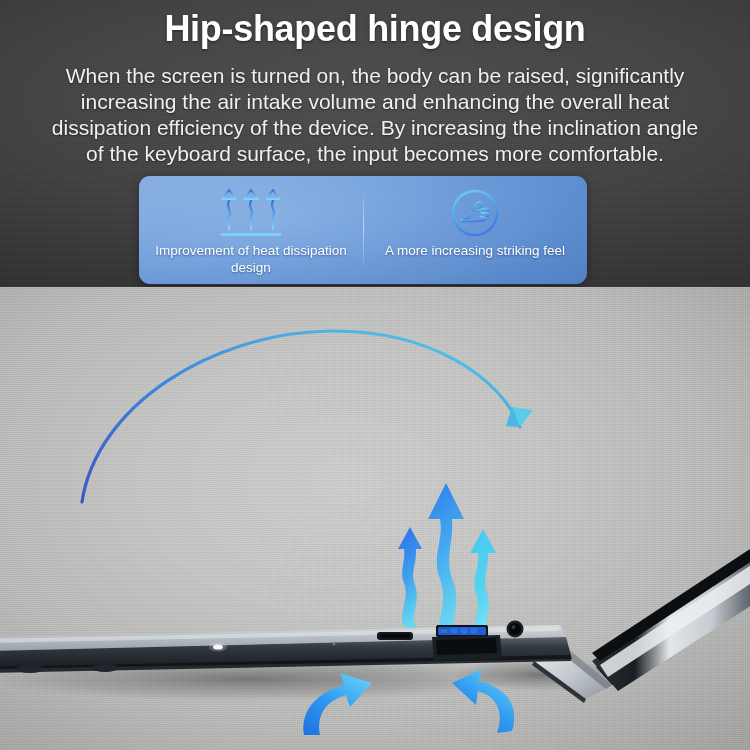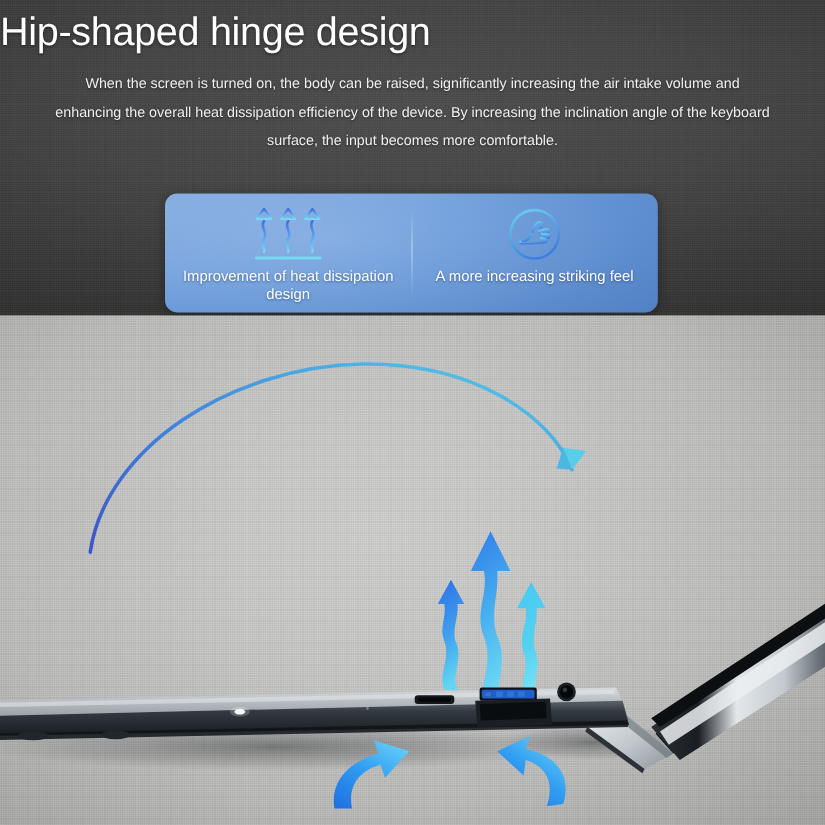--- a/index.html
+++ b/index.html
@@ -38,46 +38,46 @@
       repeating-linear-gradient(0deg, rgba(255,255,255,0.022) 0px, rgba(255,255,255,0.022) 1px, rgba(0,0,0,0.02) 1px, rgba(0,0,0,0.02) 2px),
       repeating-linear-gradient(90deg, rgba(255,255,255,0.016) 0px, rgba(255,255,255,0.016) 1px, rgba(0,0,0,0.016) 1px, rgba(0,0,0,0.016) 2px);
     pointer-events: none;
   }
 
   .headline {
     position: absolute;
     left: 0;
     top: 8px;
     width: 750px;
-    text-align: left;
+    text-align: center;
     color: #fefefe;
     font-size: 36px;
-    font-weight: normal;
+    font-weight: bold;
     letter-spacing: -0.3px;
     text-shadow: 0 1px 3px rgba(0,0,0,0.55);
     z-index: 3;
   }
 
   .subcopy {
     position: absolute;
     left: 48px;
     top: 63px;
     width: 654px;
     text-align: center;
     color: #f0f0f0;
-    font-size: 13px;
+    font-size: 21px;
     line-height: 26px;
     text-shadow: 0 1px 2px rgba(0,0,0,0.5);
     z-index: 3;
   }
 
   
   .feature-card {
     position: absolute;
-    left: 150px;
+    left: 139px;
     top: 176px;
     width: 448px;
     height: 108px;
     border-radius: 11px;
     background:
       radial-gradient(ellipse 90% 120% at 32% 38%, #7fa9e0 0%, #6e9ddb 38%, #5f90d4 70%, #5686cc 100%);
     box-shadow: 0 2px 10px rgba(0,0,0,0.35);
     overflow: hidden;
     z-index: 4;
   }

